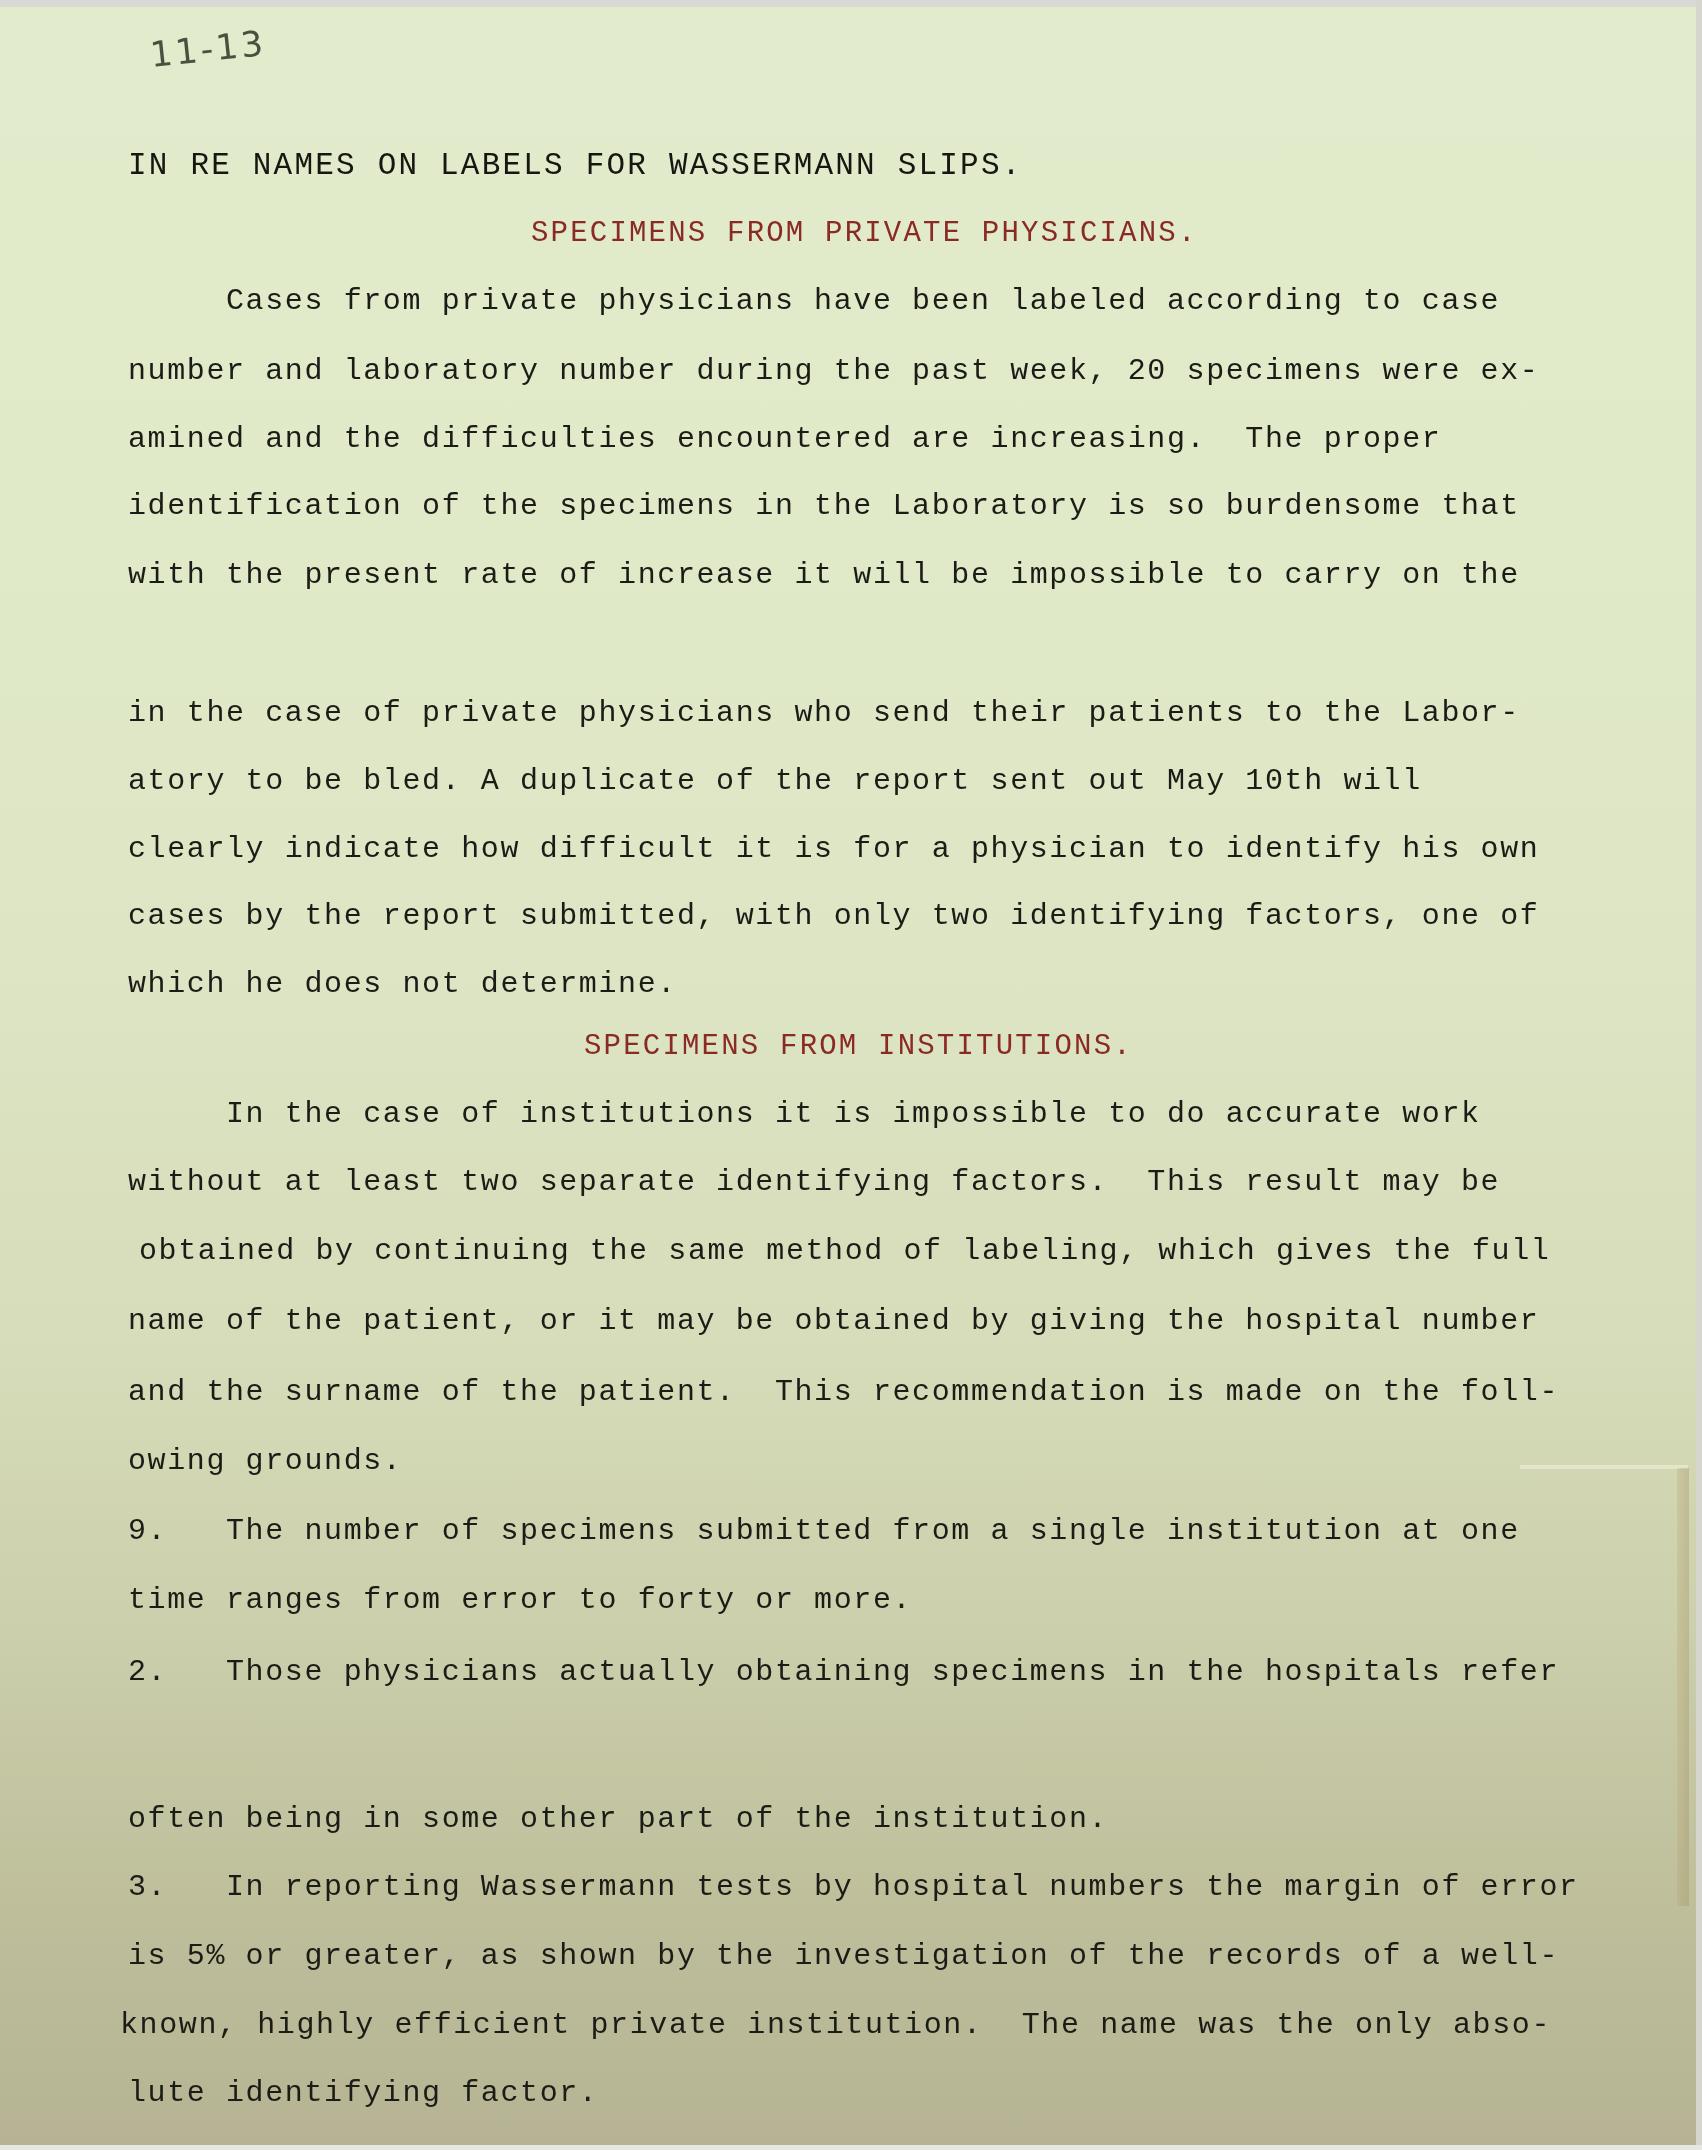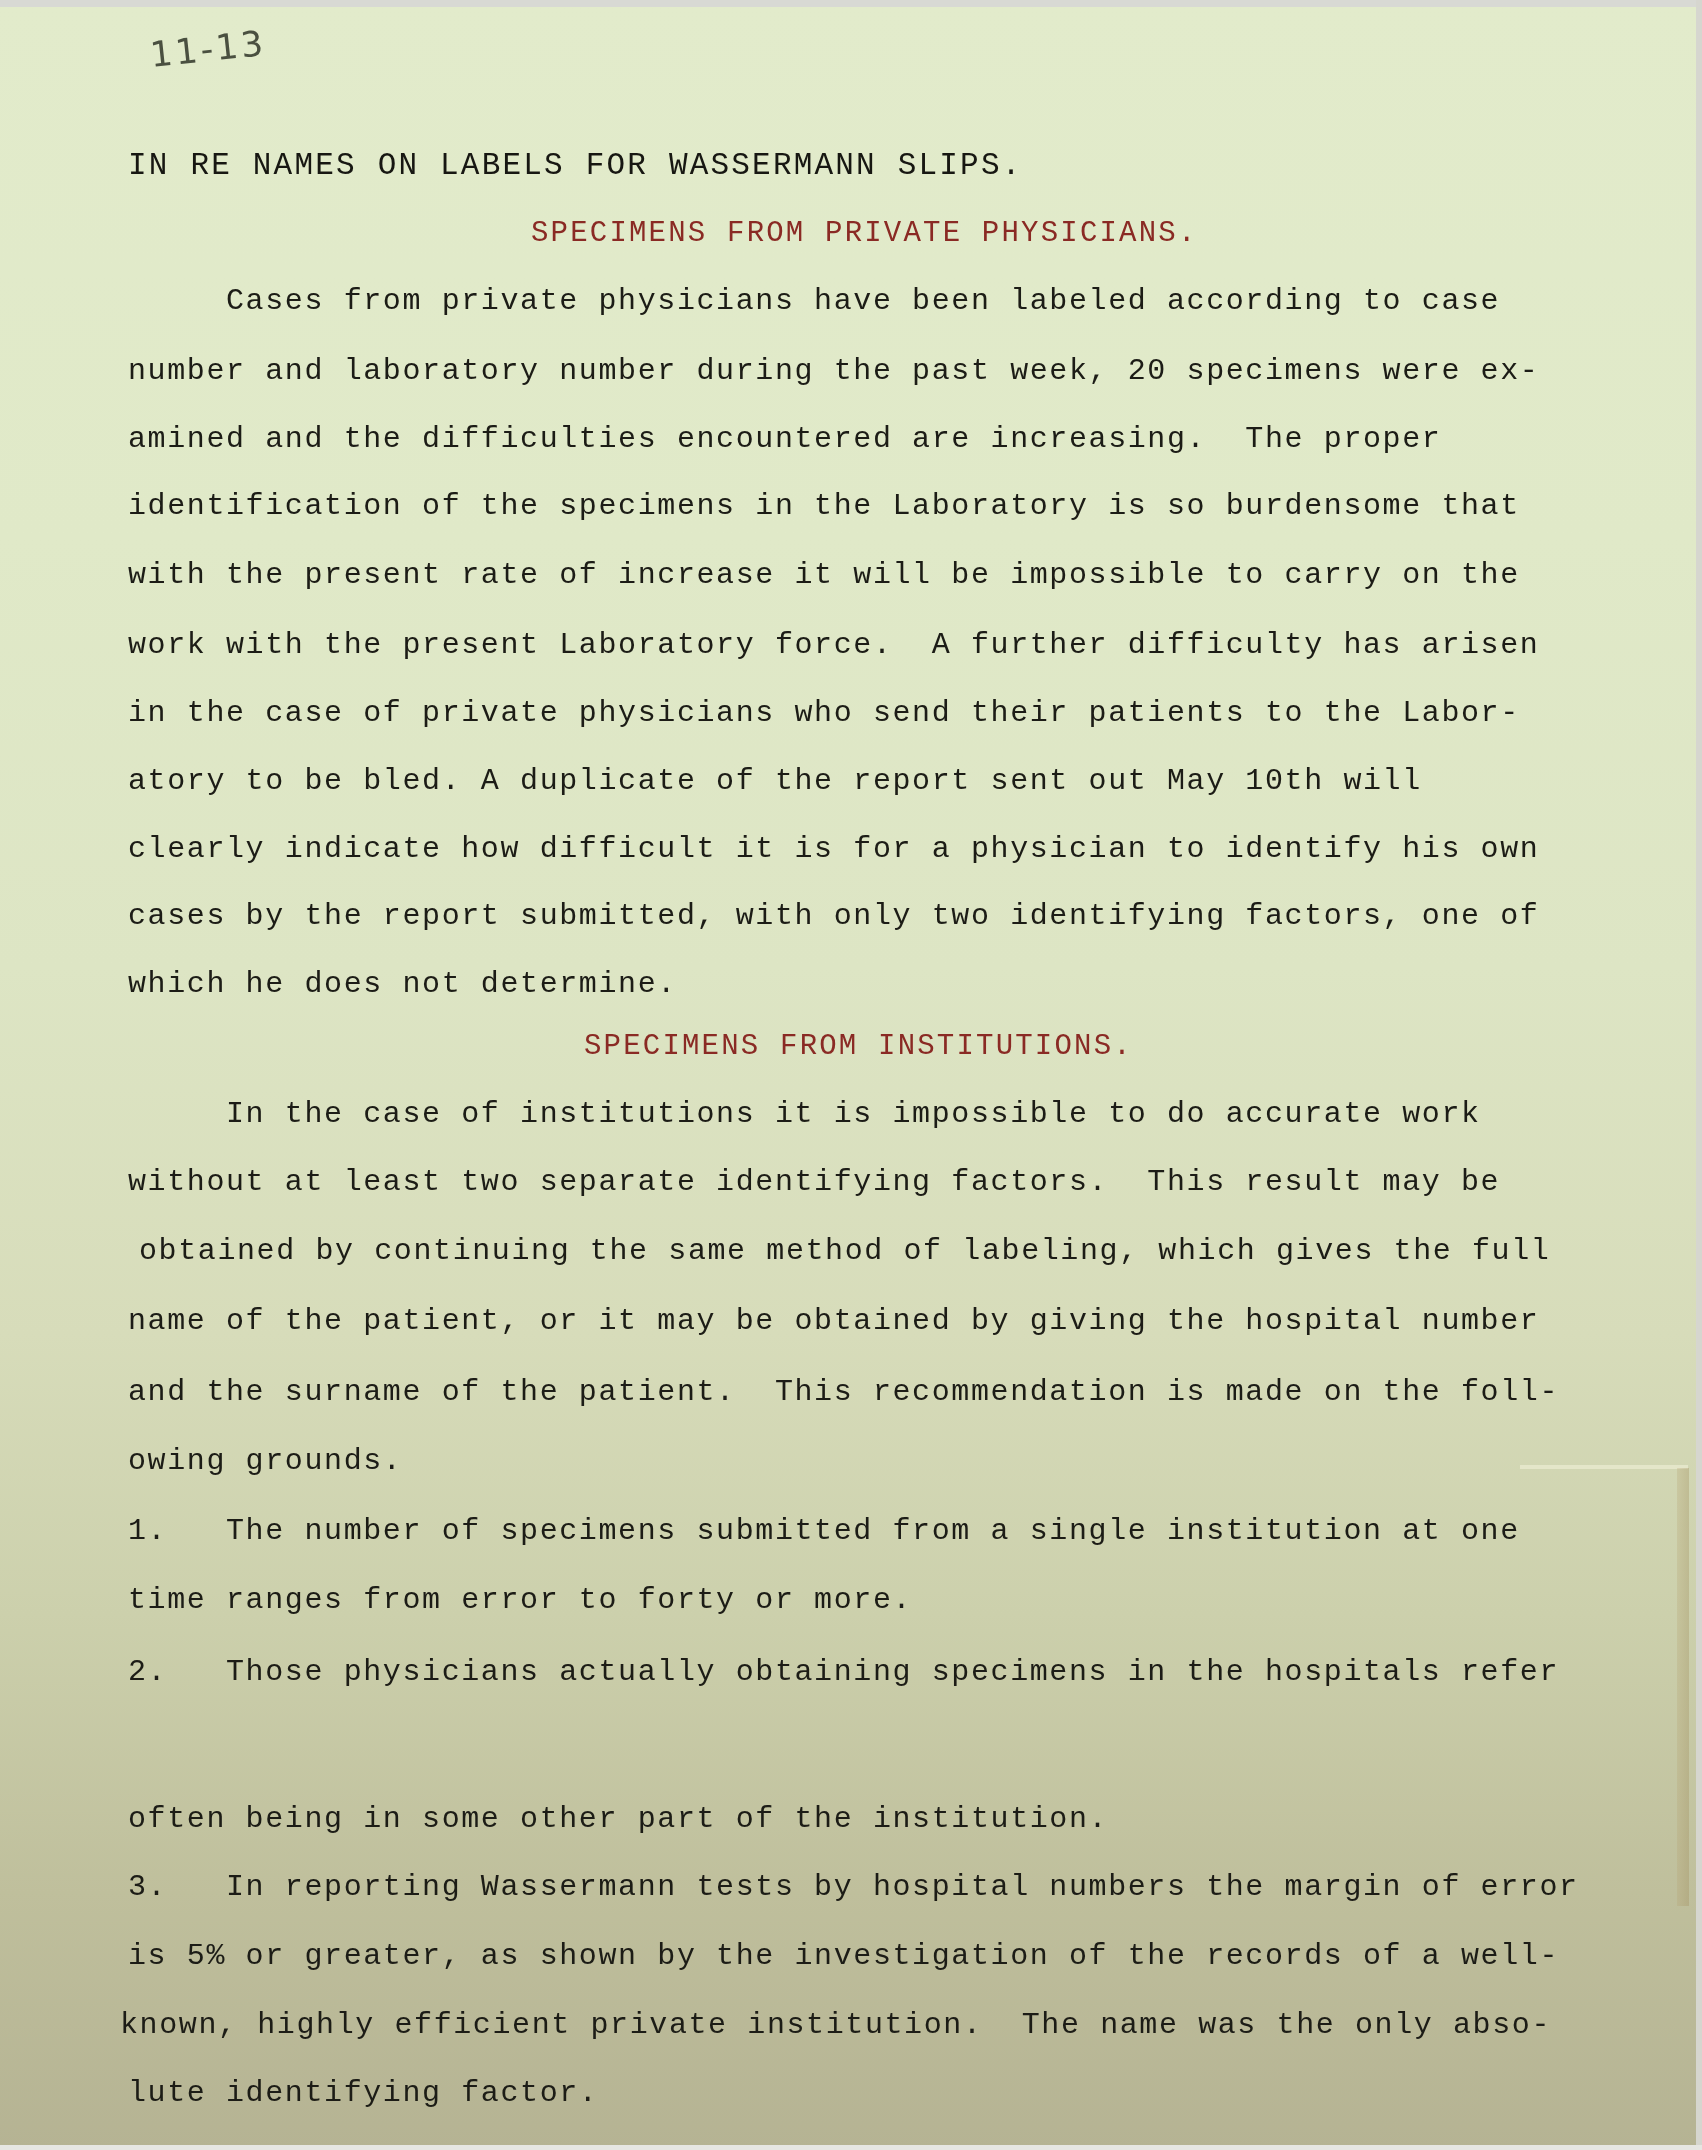--- a/index.html
+++ b/index.html
@@ -99,35 +99,34 @@
   <div class="handwritten">11-13</div>
 
   <div class="line title">IN RE NAMES ON LABELS FOR WASSERMANN SLIPS.</div>
 
   <div class="line heading h1">SPECIMENS FROM PRIVATE PHYSICIANS.</div>
   <div class="line" style="left:128px;top:286px;">     Cases from private physicians have been labeled according to case</div>
   <div class="line" style="left:128px;top:356px;">number and laboratory number during the past week, 20 specimens were ex-</div>
   <div class="line" style="left:128px;top:424px;">amined and the difficulties encountered are increasing.  The proper</div>
   <div class="line" style="left:128px;top:491px;">identification of the specimens in the Laboratory is so burdensome that</div>
   <div class="line" style="left:128px;top:560px;">with the present rate of increase it will be impossible to carry on the</div>
-  <div class="line" style="left:128px;top:630px;">work with the present Laboratory force.  A further difficulty has arisen</div>
   <div class="line" style="left:128px;top:698px;">in the case of private physicians who send their patients to the Labor-</div>
   <div class="line" style="left:128px;top:766px;">atory to be bled. A duplicate of the report sent out May 10th will</div>
   <div class="line" style="left:128px;top:834px;">clearly indicate how difficult it is for a physician to identify his own</div>
   <div class="line" style="left:128px;top:901px;">cases by the report submitted, with only two identifying factors, one of</div>
   <div class="line" style="left:128px;top:969px;">which he does not determine.</div>
 
   <div class="line heading h2">SPECIMENS FROM INSTITUTIONS.</div>
   <div class="line" style="left:128px;top:1099px;">     In the case of institutions it is impossible to do accurate work</div>
   <div class="line" style="left:128px;top:1167px;font-family:Liberation Mono, monospace;">without at least two separate identifying factors.  This result may be</div>
   <div class="line" style="left:128px;top:1236px;margin-left:11px;">obtained by continuing the same method of labeling, which gives the full</div>
   <div class="line" style="left:128px;top:1306px;">name of the patient, or it may be obtained by giving the hospital number</div>
   <div class="line" style="left:128px;top:1377px;">and the surname of the patient.  This recommendation is made on the foll-</div>
   <div class="line" style="left:128px;top:1446px;">owing grounds.</div>
-  <div class="line" style="left:128px;top:1516px;">1.   The number of specimens submitted from a single institution at one</div>
+  <div class="line" style="left:128px;top:1516px;">9.   The number of specimens submitted from a single institution at one</div>
   <div class="line" style="left:128px;top:1585px;">time ranges from error to forty or more.</div>
   <div class="line" style="left:128px;top:1657px;">2.   Those physicians actually obtaining specimens in the hospitals refer</div>
   <div class="line" style="left:128px;top:1804px;">often being in some other part of the institution.</div>
   <div class="line" style="left:128px;top:1872px;">3.   In reporting Wassermann tests by hospital numbers the margin of error</div>
   <div class="line" style="left:128px;top:1941px;">is 5% or greater, as shown by the investigation of the records of a well-</div>
   <div class="line" style="left:120px;top:2010px;">known, highly efficient private institution.  The name was the only abso-</div>
   <div class="line" style="left:128px;top:2078px;">lute identifying factor.</div>
 </div>
 
 

